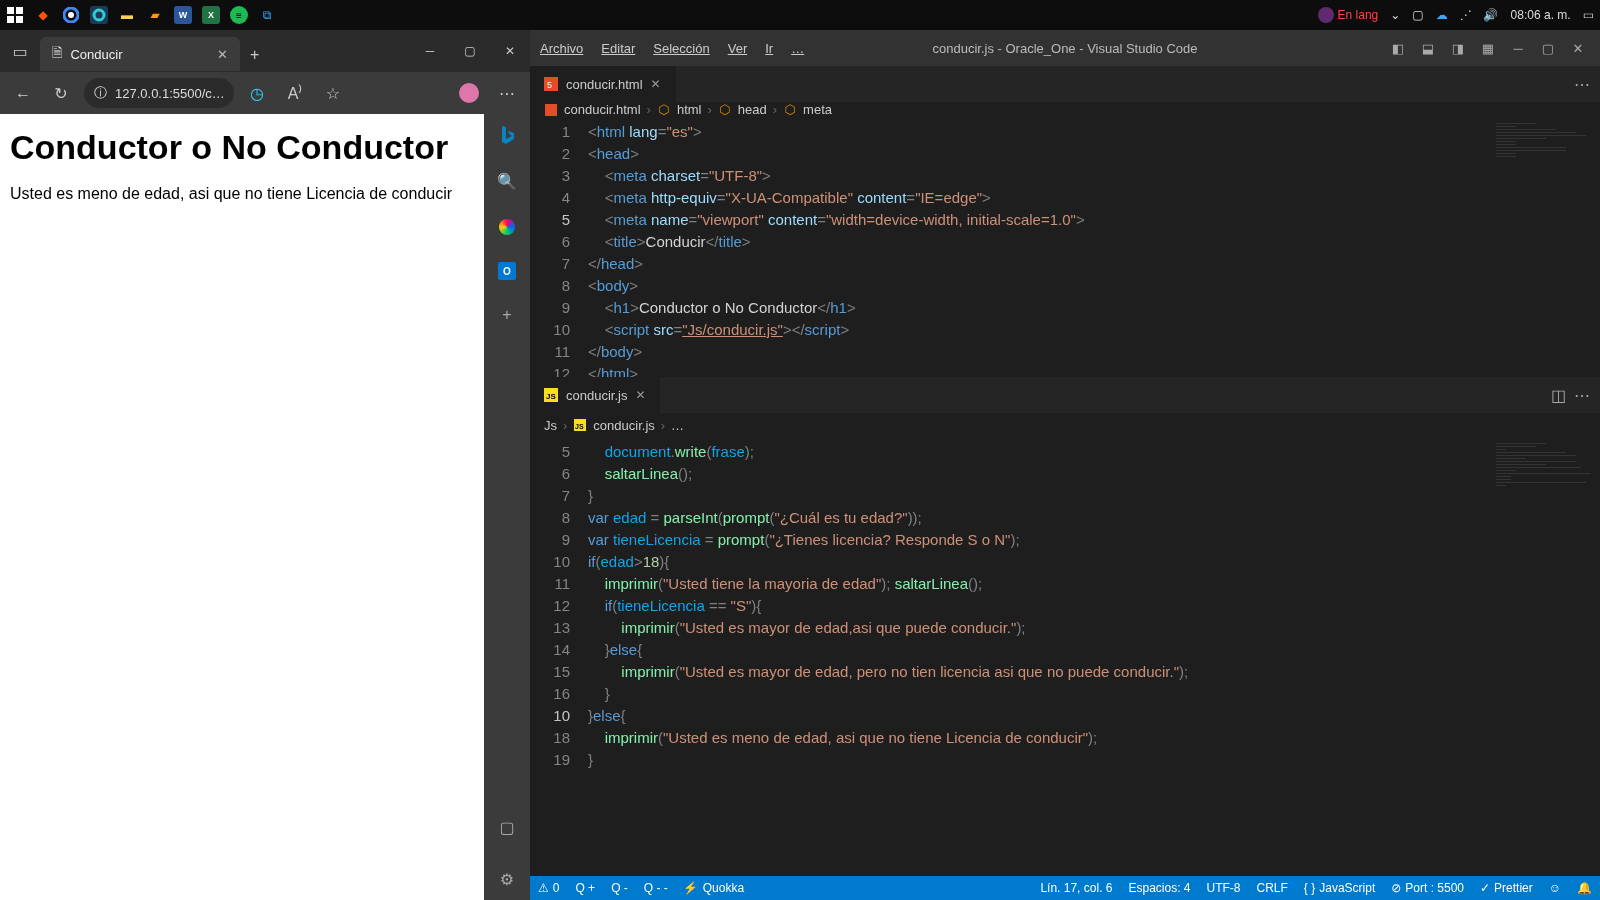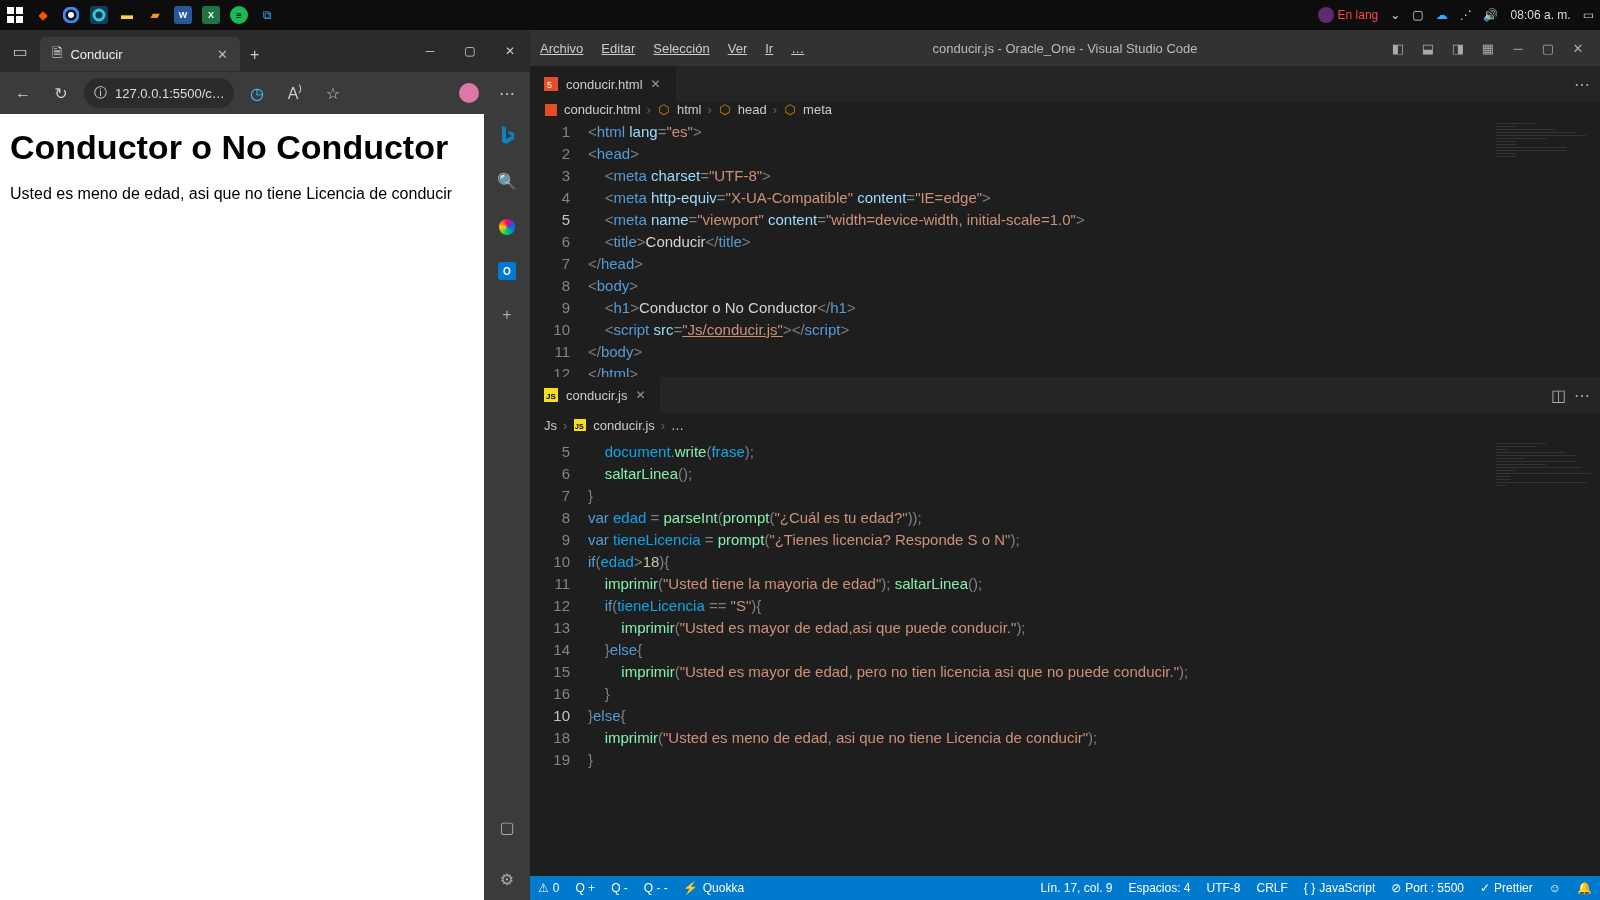--- a/index.html
+++ b/index.html
@@ -362,21 +362,21 @@
     </div>
   </div>
 
   <div class="statusbar">
     <div class="sb-item">⚠ <span>0</span></div>
     <div class="sb-item">Q +</div>
     <div class="sb-item">Q -</div>
     <div class="sb-item">Q - -</div>
     <div class="sb-item">⚡ <span>Quokka</span></div>
     <div class="right">
-      <div class="sb-item">Lín. 17, col. 9</div>
+      <div class="sb-item">Lín. 17, col. 6</div>
       <div class="sb-item">Espacios: 4</div>
       <div class="sb-item">UTF-8</div>
       <div class="sb-item">CRLF</div>
       <div class="sb-item">{ } <span>JavaScript</span></div>
       <div class="sb-item">⊘ <span>Port : 5500</span></div>
       <div class="sb-item">✓ <span>Prettier</span></div>
       <div class="sb-item">☺</div>
       <div class="sb-item">🔔</div>
     </div>
   </div>

